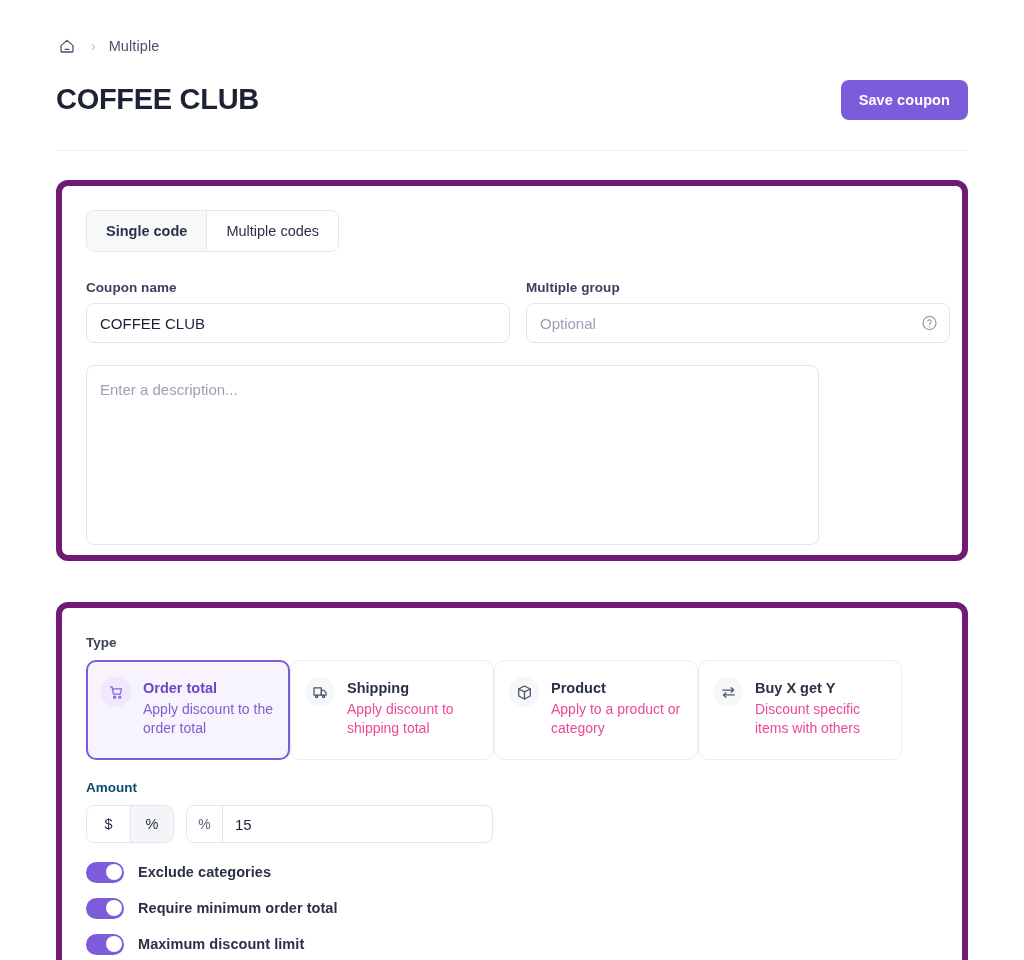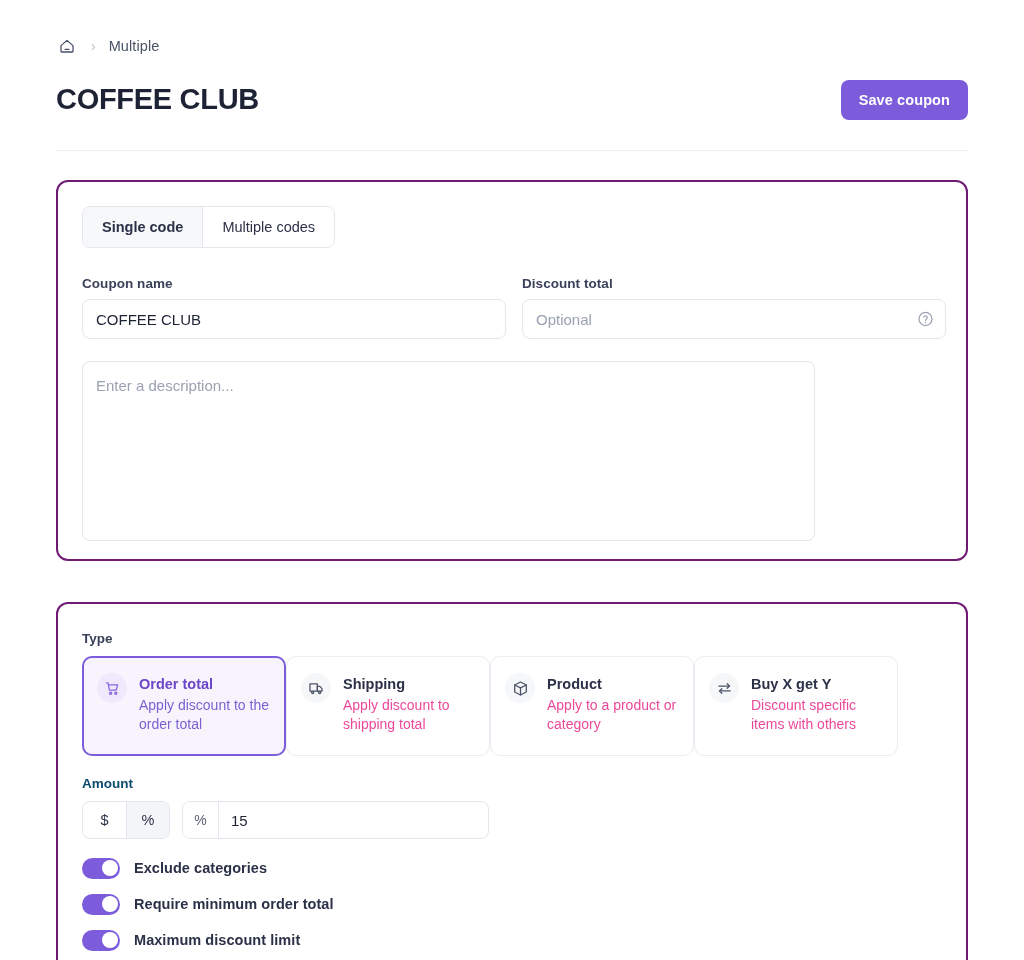--- a/index.html
+++ b/index.html
@@ -87,21 +87,21 @@
     height: 1px;
     background: #eceef3;
   }
 
   
   .card {
     position: absolute;
     left: 56px;
     width: 912px;
     background: #ffffff;
-    border: 2px solid #701a75;
+    border: 6px solid #701a75;
     border-radius: 12px;
   }
   #card-details { top: 180px; height: 381px; }
   #card-type    { top: 602px; height: 400px; }
 
   
   .segmented {
     position: absolute;
     left: 24px;
     top: 24px;
@@ -405,21 +405,21 @@
     </div>
 
     <div class="fields-row">
       <div class="field-col">
         <label class="field-label">Coupon name</label>
         <div class="input-wrap">
           <input class="text-input" type="text" value="COFFEE CLUB" style="">
         </div>
       </div>
       <div class="field-col">
-        <label class="field-label">Discount total</label>
+        <label class="field-label">Multiple group</label>
         <div class="input-wrap">
           <input class="text-input with-icon" type="text" placeholder="Optional" style="">
           <span class="help-icon">
             <svg width="17" height="17" viewBox="0 0 24 24" fill="none" stroke="currentColor" stroke-width="1.8" stroke-linecap="round" stroke-linejoin="round">
               <circle cx="12" cy="12" r="9.2"></circle>
               <path d="M9.6 9.3a2.5 2.5 0 0 1 4.85.85c0 1.7-2.45 2.35-2.45 3.85"></path>
               <circle cx="12" cy="17.3" r="0.9" fill="currentColor" stroke="none"></circle>
             </svg>
           </span>
         </div>

